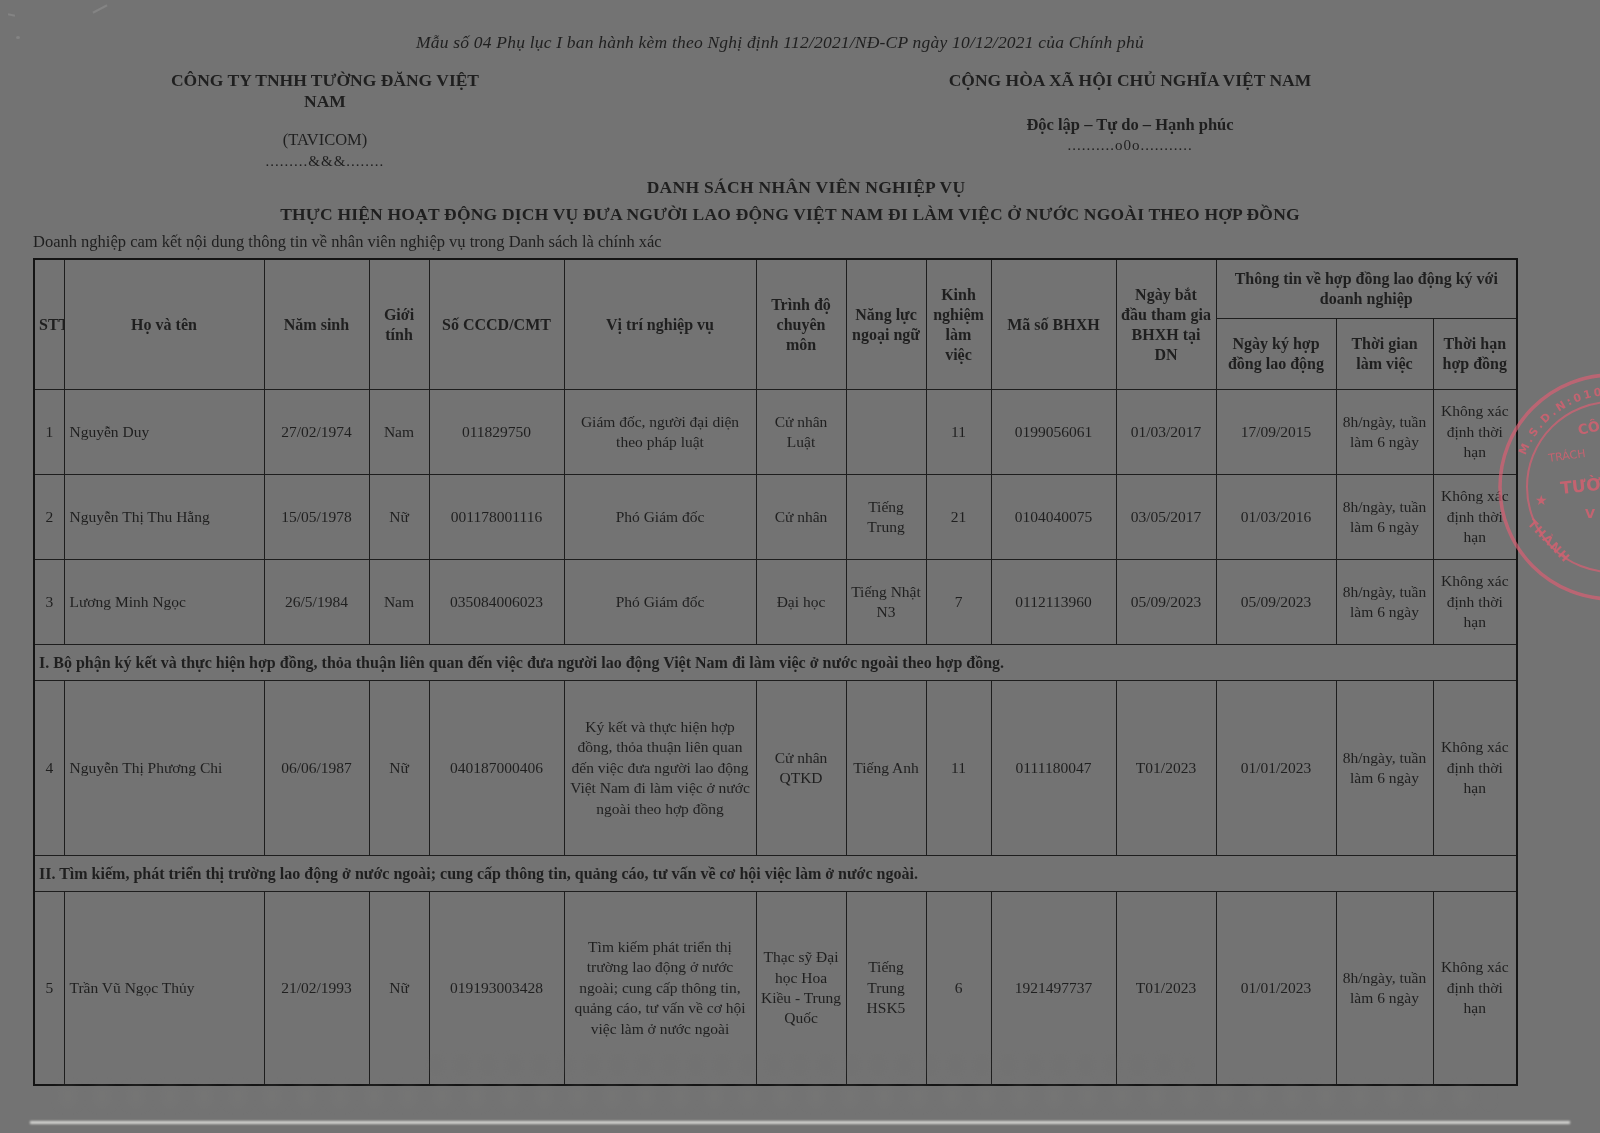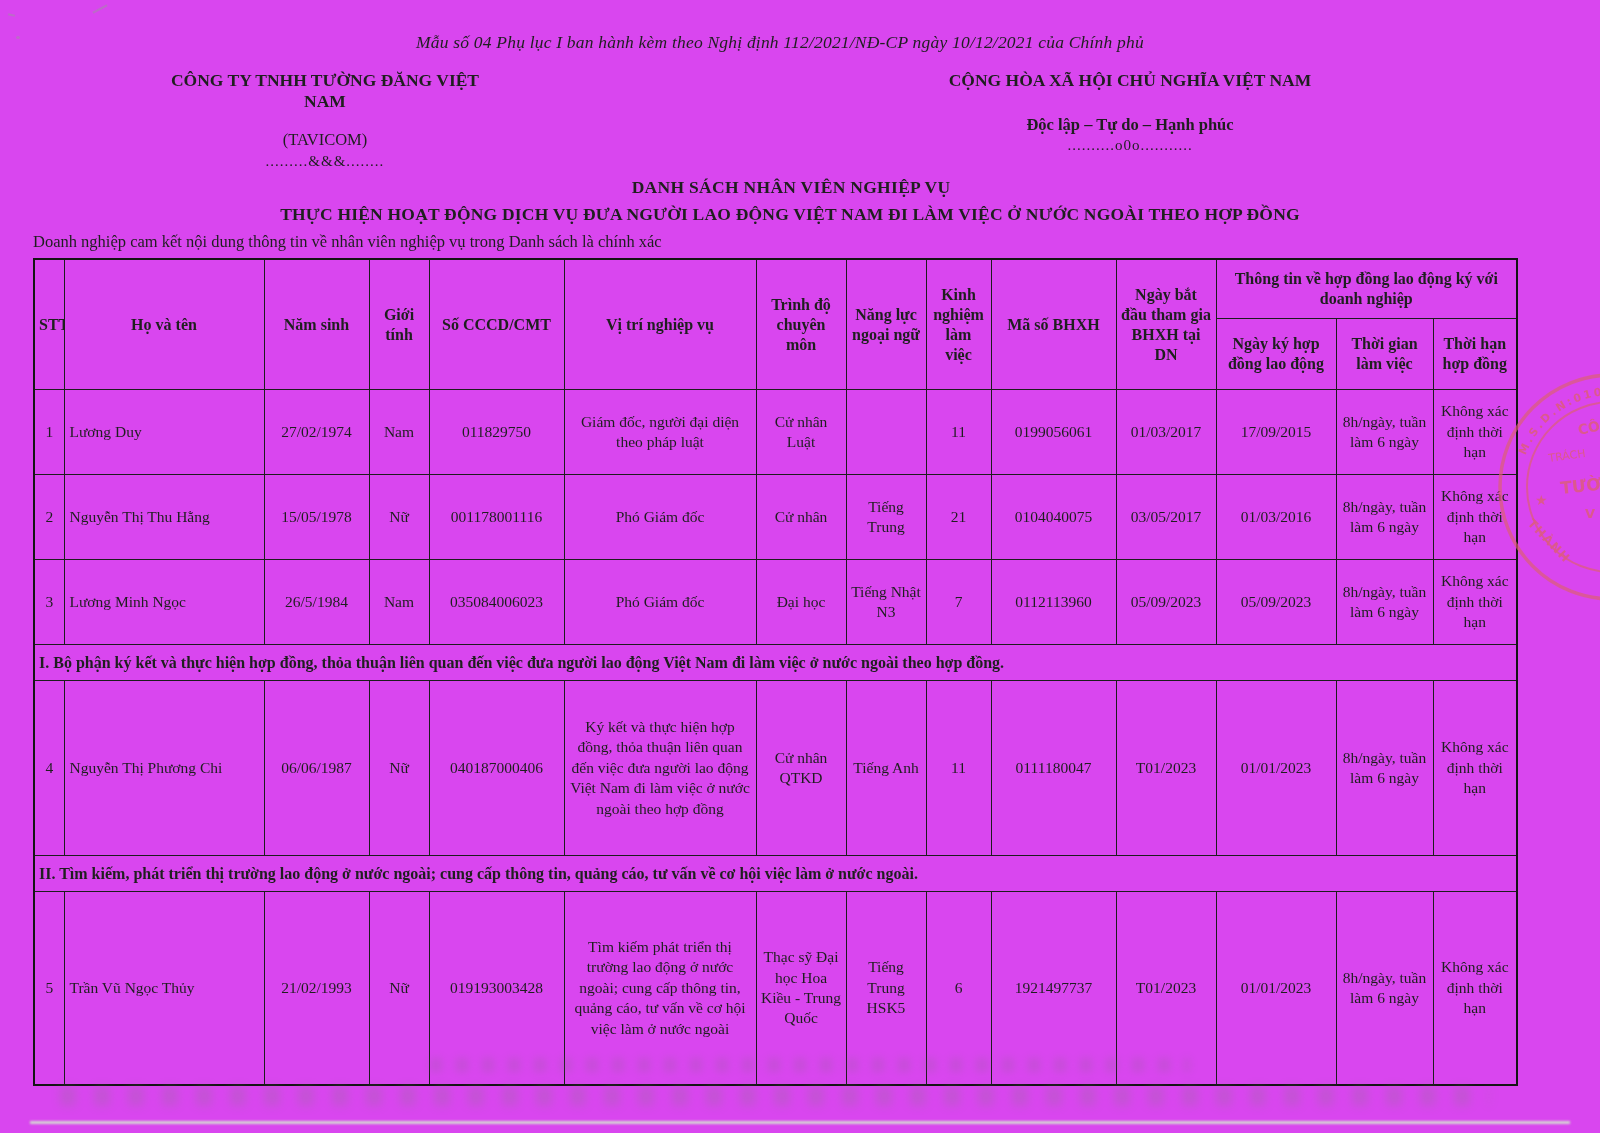--- a/index.html
+++ b/index.html
@@ -1,35 +1,35 @@
 <!DOCTYPE html>
 <html><head>
 <meta charset="utf-8">
 <style>
   html,body{margin:0;padding:0;background:#ffffff;}
   .page{
     position:relative;width:1600px;height:1133px;overflow:hidden;
-    background:#d946ef;color:#1f1f1f;
+    background:#737373;color:#1f1f1f;
     font-family:"Liberation Serif","DejaVu Serif",serif;
   }
   
   .form-note{
     position:absolute;top:32px;left:0;width:1560px;text-align:center;
     font-style:italic;font-size:17.5px;letter-spacing:.2px;
   }
   .org-block{position:absolute;top:70px;left:150px;width:350px;text-align:center;}
   .org-name{font-weight:bold;font-size:17.5px;}
   .org-short{font-size:16.5px;margin-top:18px;}
   .org-divider{font-size:15px;margin-top:3px;letter-spacing:1px;}
   .nation-block{position:absolute;top:70px;left:920px;width:420px;text-align:center;}
   .nation-line1{font-weight:bold;font-size:17.5px;}
   .nation-line2{font-weight:bold;font-size:16.5px;margin-top:24px;}
   .nation-divider{font-size:15px;margin-top:2px;letter-spacing:1px;}
   .doc-title{
-    position:absolute;top:177px;left:1px;width:1580px;text-align:center;
+    position:absolute;top:177px;left:16px;width:1580px;text-align:center;
     font-weight:bold;font-size:17.5px;letter-spacing:.3px;
   }
   .doc-subtitle{
     position:absolute;top:204px;left:0;width:1580px;text-align:center;
     font-weight:bold;font-size:17.5px;letter-spacing:.2px;
   }
   .commit-note{
     position:absolute;top:232px;left:33px;font-size:16.5px;
   }
   
@@ -137,21 +137,21 @@
       </tr>
       <tr class="sub-row">
         <th>Ngày ký hợp đồng lao động</th>
         <th>Thời gian làm việc</th>
         <th>Thời hạn hợp đồng</th>
       </tr>
     </thead>
     <tbody>
         <tr class="person-row r1">
           <td class="cell-stt">1</td>
-          <td class="cell-name">Lương Duy</td>
+          <td class="cell-name">Nguyễn Duy</td>
           <td class="cell-birth">27/02/1974</td>
           <td class="cell-gender">Nam</td>
           <td class="cell-cccd">011829750</td>
           <td class="cell-position">Giám đốc, người đại diện theo pháp luật</td>
           <td class="cell-qualification">Cử nhân Luật</td>
           <td class="cell-language"></td>
           <td class="cell-experience">11</td>
           <td class="cell-bhxh">0199056061</td>
           <td class="cell-bhxh-start">01/03/2017</td>
           <td class="cell-contract-date">17/09/2015</td>

